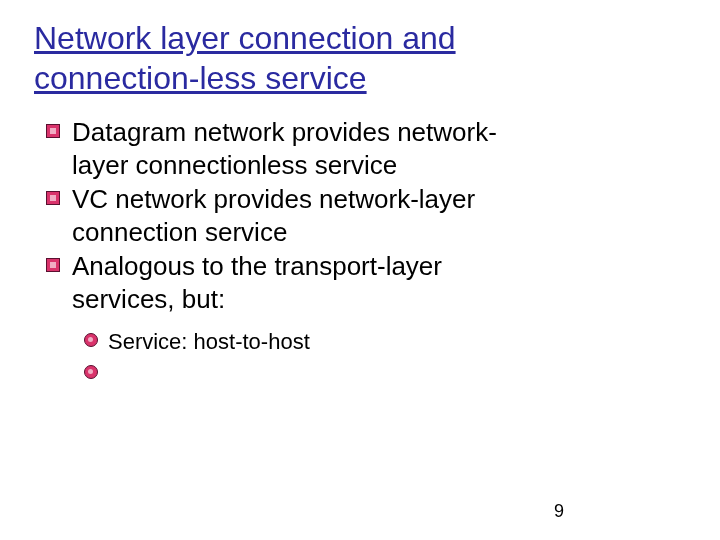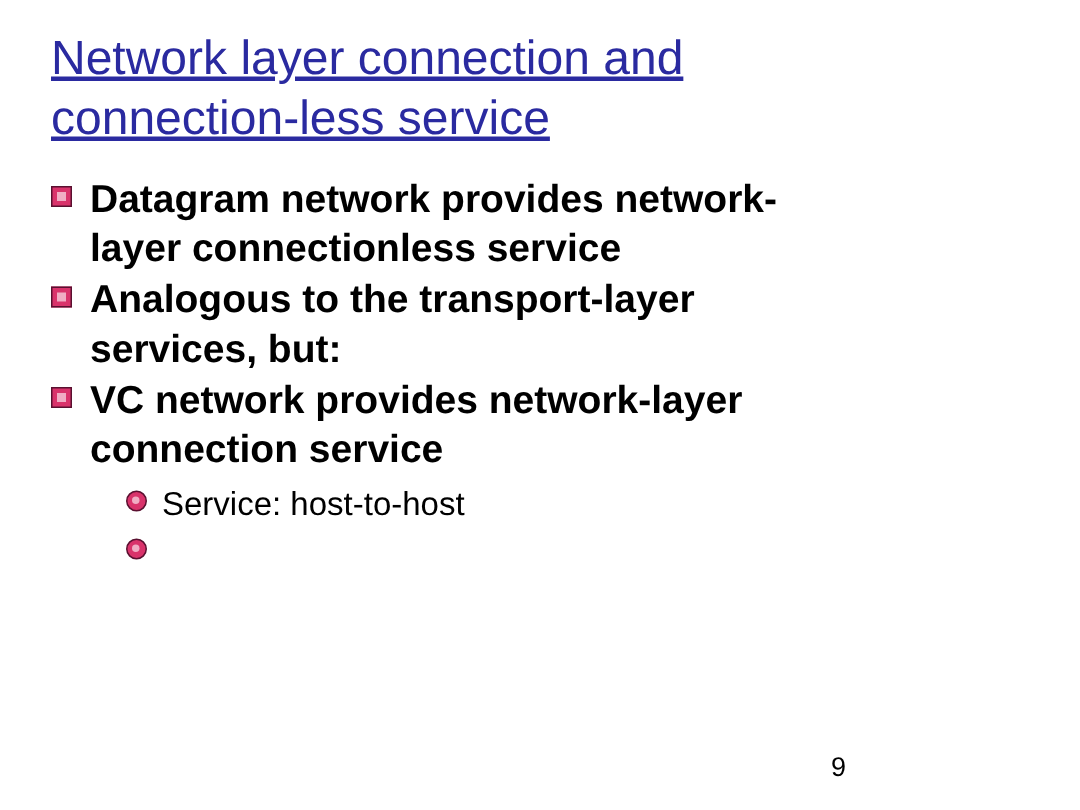--- a/index.html
+++ b/index.html
@@ -23,24 +23,23 @@
     color: #2a2aa0;
     font-size: 32px;
     line-height: 1.25;
     text-decoration: underline;
     font-weight: 400;
     margin: 0 0 18px 0;
   }
   ul.main {
     list-style: none;
     padding: 0;
-    margin: 0;
+    margin: 12px;
     font-size: 26px;
     line-height: 1.25;
-    font-weight: bold;
   }
   ul.main > li {
     position: relative;
     padding-left: 26px;
     margin-bottom: 2px;
   }
   .sq {
     position: absolute;
     left: 0;
     top: 8px;
@@ -110,27 +109,27 @@
     <li>
       <span class="sq">
           <span class="sq-inner"></span>
         </span>
       <span>Datagram network provides network-layer connectionless service</span>
     </li>
     <li>
       <span class="sq">
           <span class="sq-inner"></span>
         </span>
-      <span>Analogous to the transport-layer services, but:</span>
+      <span>VC network provides network-layer connection service</span>
     </li>
     <li>
       <span class="sq">
           <span class="sq-inner"></span>
         </span>
-      <span>VC network provides network-layer connection service</span>
+      <span>Analogous to the transport-layer services, but:</span>
     </li>
   </ul>
 
   <ul class="sub">
     <li>
       <span class="circ">
           <span class="circ-inner"></span>
         </span>
       <span>Service: host-to-host</span>
     </li>

